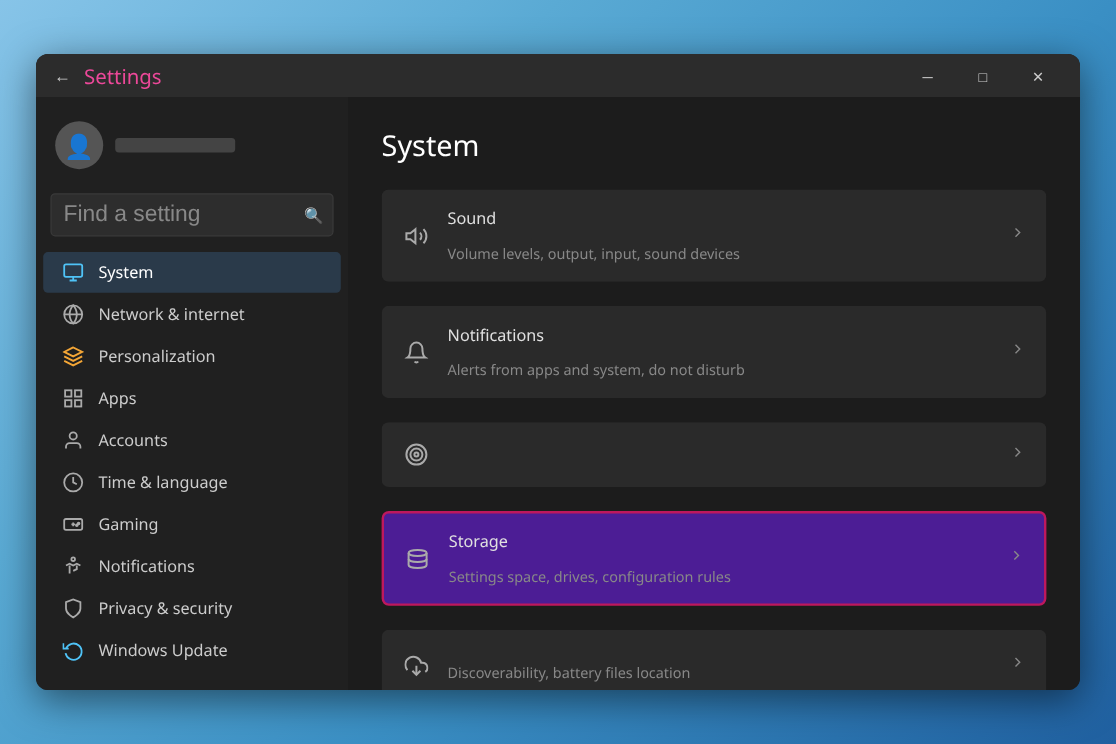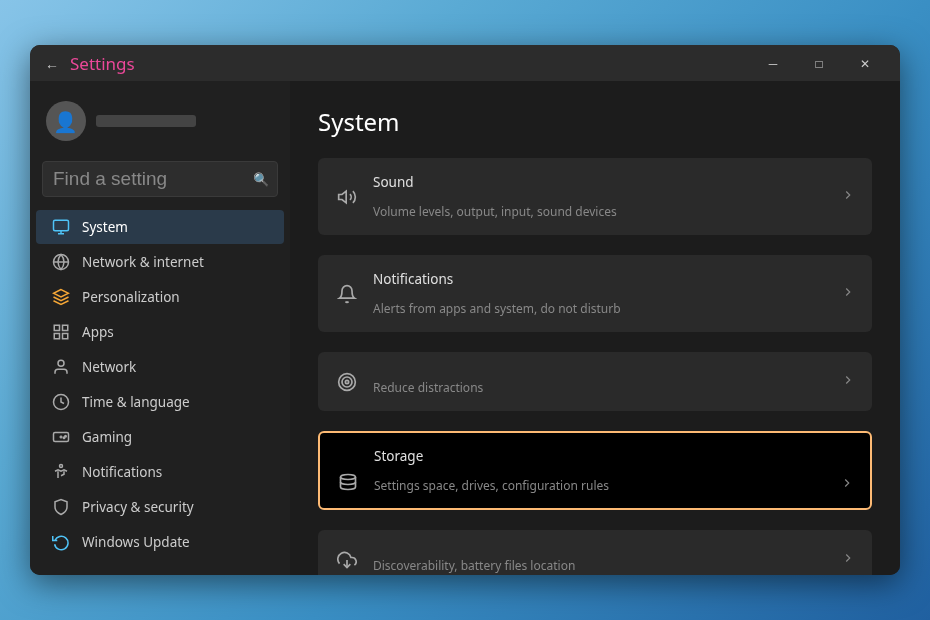--- a/index.html
+++ b/index.html
@@ -172,23 +172,22 @@
       align-items: center;
       padding: 14px 16px;
       background: #2a2a2a;
       border-radius: 6px;
       cursor: pointer;
       gap: 14px;
       border: 1px solid transparent;
       transition: background 0.1s;
     }
     .setting-item.highlighted {
-      border: 2px solid #fdba74;
-      background: #000000;
-      align-items: flex-end;
+      border: 2px solid #be185d;
+      background: #4c1d95;
     }
     .setting-icon {
       width: 24px;
       height: 24px;
       display: flex;
       align-items: center;
       justify-content: center;
       color: #aaa;
       font-size: 17px;
       flex-shrink: 0;
@@ -286,21 +285,21 @@
             </span>
             <span class="nav-label">Apps</span>
           </div>
           <div class="nav-item">
             <span class="nav-icon">
               <svg width="18" height="18" viewBox="0 0 24 24" fill="none" stroke="#aaa" stroke-width="2">
                 <path d="M20 21v-2a4 4 0 0 0-4-4H8a4 4 0 0 0-4 4v2"></path>
                 <circle cx="12" cy="7" r="4"></circle>
               </svg>
             </span>
-            <span class="nav-label">Network</span>
+            <span class="nav-label">Accounts</span>
           </div>
           <div class="nav-item">
             <span class="nav-icon">
               <svg width="18" height="18" viewBox="0 0 24 24" fill="none" stroke="#aaa" stroke-width="2">
                 <circle cx="12" cy="12" r="10"></circle>
                 <polyline points="12 6 12 12 16 14"></polyline>
               </svg>
             </span>
             <span class="nav-label">Time &amp; language</span>
           </div>
@@ -383,21 +382,20 @@
           </div>
           <div class="setting-item">
             <div class="setting-icon">
               <svg width="20" height="20" viewBox="0 0 24 24" fill="none" stroke="#aaa" stroke-width="2">
                 <circle cx="12" cy="12" r="10"></circle>
                 <circle cx="12" cy="12" r="6"></circle>
                 <circle cx="12" cy="12" r="2"></circle>
               </svg>
             </div>
             <div class="setting-text">
-              <div class="setting-desc">Reduce distractions</div>
             </div>
             <div class="setting-chevron"><svg width="14" height="14" viewBox="0 0 24 24" fill="none" stroke="#888" stroke-width="2">
                 <polyline points="9 18 15 12 9 6"></polyline>
               </svg></div>
           </div>
           <div class="setting-item highlighted">
             <div class="setting-icon">
               <svg width="20" height="20" viewBox="0 0 24 24" fill="none" stroke="#aaa" stroke-width="2">
                 <ellipse cx="12" cy="6" rx="9" ry="3"></ellipse>
                 <path d="M3 6v6a9 3 0 0 0 18 0V6"></path>

